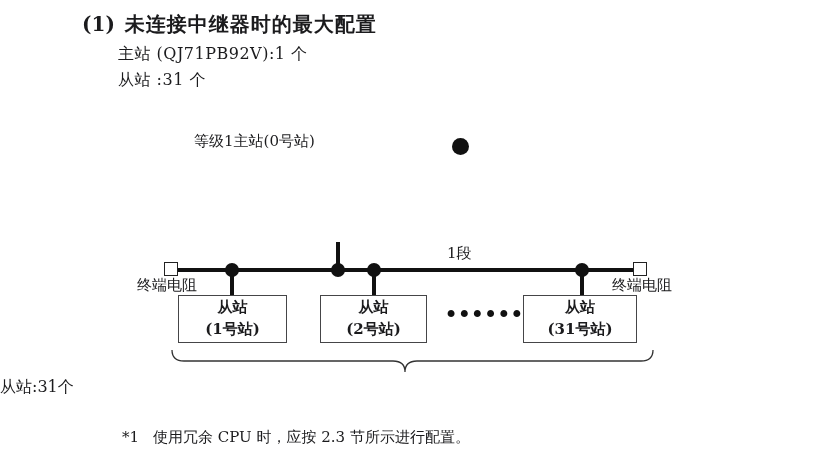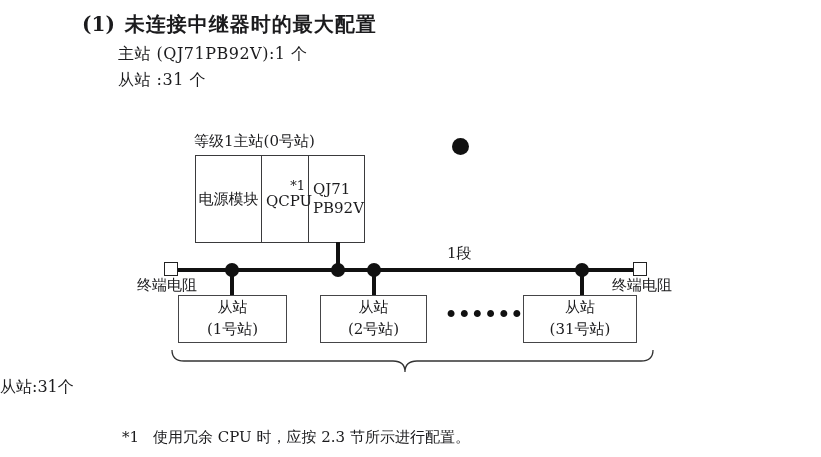--- a/index.html
+++ b/index.html
@@ -48,21 +48,21 @@
   .segment-label{left:447px;top:244px;font-size:15px;}
 
   
   .cdot{width:14px;height:14px;border-radius:50%;background:#111;top:263px;}
   .vline{width:4px;background:#111;}
 
   
   .slave-box{
     border:1.4px solid #454547;box-sizing:border-box;top:295px;height:48px;
     display:flex;flex-direction:column;align-items:center;justify-content:center;
-    font-size:15px;line-height:1.45;text-align:center;
+    font-size:15px;line-height:1.45;text-align:center;font-weight:bold;
   }
   .ellipsis{left:444px;top:303px;font-size:24px;letter-spacing:-1px;line-height:24px;color:#111;}
 
   
   .brace{left:165px;top:346px;}
   .brace-label{left:0;top:377px;width:821px;font-size:16px;white-space:nowrap;}
   .caption{left:0;top:401px;width:821px;text-align:center;font-size:17px;font-weight:bold;letter-spacing:.5px;}
   .footnote{left:122px;top:428px;font-size:15px;}
   .footnote .marker{margin-right:14px;}
 </style>
@@ -71,31 +71,20 @@
 
 <div class="page">
 
   <div class="abs heading">
     <span class="idx">(1)</span><span>未连接中继器时的最大配置</span>
   </div>
   <div class="abs intro1">主站 (QJ71PB92V):1 个</div>
   <div class="abs intro2">从站 :31 个</div>
 
   <div class="abs master-label">等级1主站(0号站)</div>
-  <div class="abs master-box">
-    <div class="cell cell-power">电源模块</div>
-    <div class="cell cell-cpu">
-      <span class="cpu-note">*1</span>
-      <span class="cpu-label">QCPU</span>
-    </div>
-    <div class="cell cell-module">
-      <span>QJ71</span>
-      <span>PB92V</span>
-    </div>
-  </div>
 
   <div class="abs legend-dot"></div>
 
   <div class="abs bus-line"></div>
   <div class="abs term-sq left"></div>
   <div class="abs term-sq right"></div>
   <div class="abs term-label-left">终端电阻</div>
   <div class="abs term-label-right">终端电阻</div>
   <div class="abs segment-label">1段</div>
 

